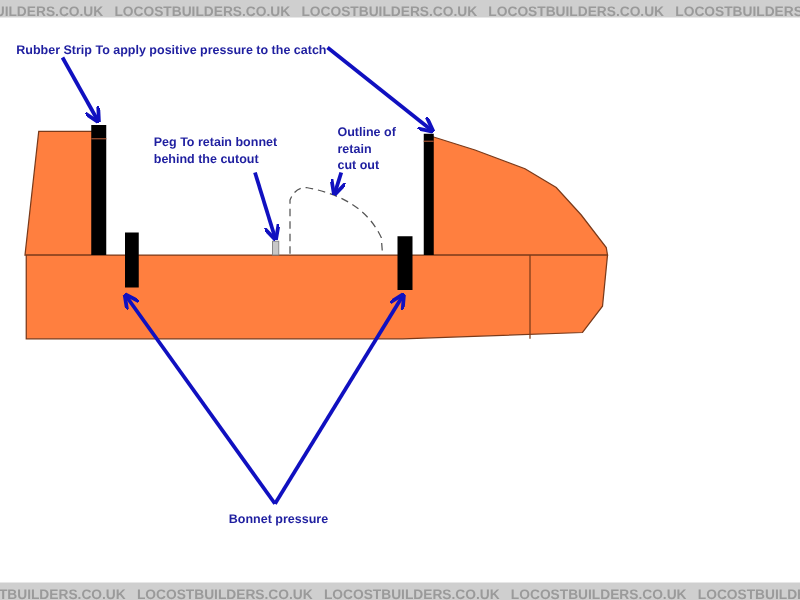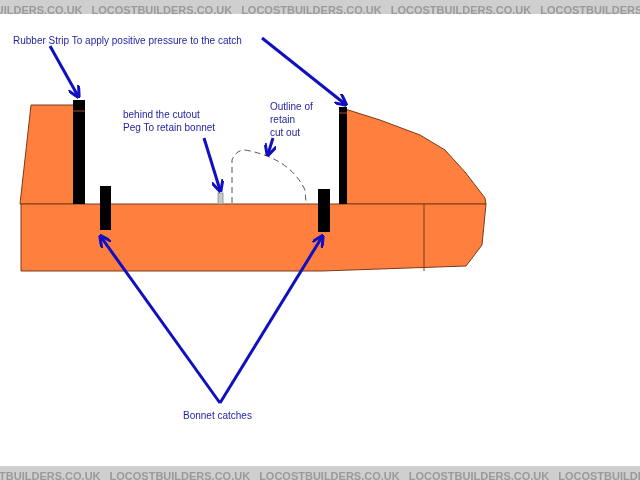--- a/index.html
+++ b/index.html
@@ -3,21 +3,21 @@
   <meta charset="utf-8">
   <style>
     html, body { margin: 0; padding: 0; }
     body { width: 640px; height: 480px; background: #ffffff; position: relative; overflow: hidden; font-family: "Liberation Sans", sans-serif; }
     .watermark { position: absolute; left: 0; width: 640px; height: 14px; background: #cfcfcf; overflow: hidden; white-space: nowrap; }
     .watermark.top { top: 0; }
     .watermark.bottom { top: 466px; }
     .wm-text { color: #9a9a9a; font-weight: bold; font-size: 11px; line-height: 14px; letter-spacing: 0px; display: inline-block; }
     .wm-text span { display: inline-block; margin-right: 9px; }
     svg.diagram { position: absolute; left: 0; top: 0; }
-    .label { position: absolute; color: #1f1fa0; font-weight: normal; font-size: 10px; line-height: 13px; white-space: nowrap; }
+    .label { position: absolute; color: #1f1fa0; font-weight: bold; font-size: 10px; line-height: 13px; white-space: nowrap; }
   </style>
 </head>
 <body>
 
 <div class="watermark top">
   <div class="wm-text" style="margin-left:-58px;">
     <span>LOCOSTBUILDERS.CO.UK</span><span>LOCOSTBUILDERS.CO.UK</span><span>LOCOSTBUILDERS.CO.UK</span><span>LOCOSTBUILDERS.CO.UK</span><span>LOCOSTBUILDERS.CO.UK</span>
   </div>
 </div>
 
@@ -53,29 +53,29 @@
   <line x1="262" y1="38" x2="345" y2="104" stroke="#1010c0" stroke-width="3" marker-end="url(#arrowhead)"></line>
   <line x1="204" y1="138" x2="220" y2="190" stroke="#1010c0" stroke-width="3" marker-end="url(#arrowhead)"></line>
   <line x1="273" y1="138" x2="268" y2="154" stroke="#1010c0" stroke-width="3" marker-end="url(#arrowhead)"></line>
   <line x1="220" y1="403" x2="101" y2="237" stroke="#1010c0" stroke-width="3" marker-end="url(#arrowhead)"></line>
   <line x1="220" y1="403" x2="322" y2="237" stroke="#1010c0" stroke-width="3" marker-end="url(#arrowhead)"></line>
 </svg>
 
 <div class="label" style="left:13px; top:34px;">Rubber Strip To apply positive pressure to the catch</div>
 
 <div class="label" style="left:123px; top:108px;">
+  <div>Peg To retain bonnet</div>
   <div>behind the cutout</div>
-  <div>Peg To retain bonnet</div>
 </div>
 
 <div class="label" style="left:242px; top:100px;margin-left:28px;">
   <div>Outline of</div>
   <div>retain</div>
   <div>cut out</div>
 </div>
 
-<div class="label" style="left:183px; top:409px;">Bonnet catches</div>
+<div class="label" style="left:183px; top:409px;">Bonnet pressure</div>
 
 <div class="watermark bottom">
   <div class="wm-text" style="margin-left:-40px;">
     <span>LOCOSTBUILDERS.CO.UK</span><span>LOCOSTBUILDERS.CO.UK</span><span>LOCOSTBUILDERS.CO.UK</span><span>LOCOSTBUILDERS.CO.UK</span><span>LOCOSTBUILDERS.CO.UK</span>
   </div>
 </div>
 
 </body></html>

